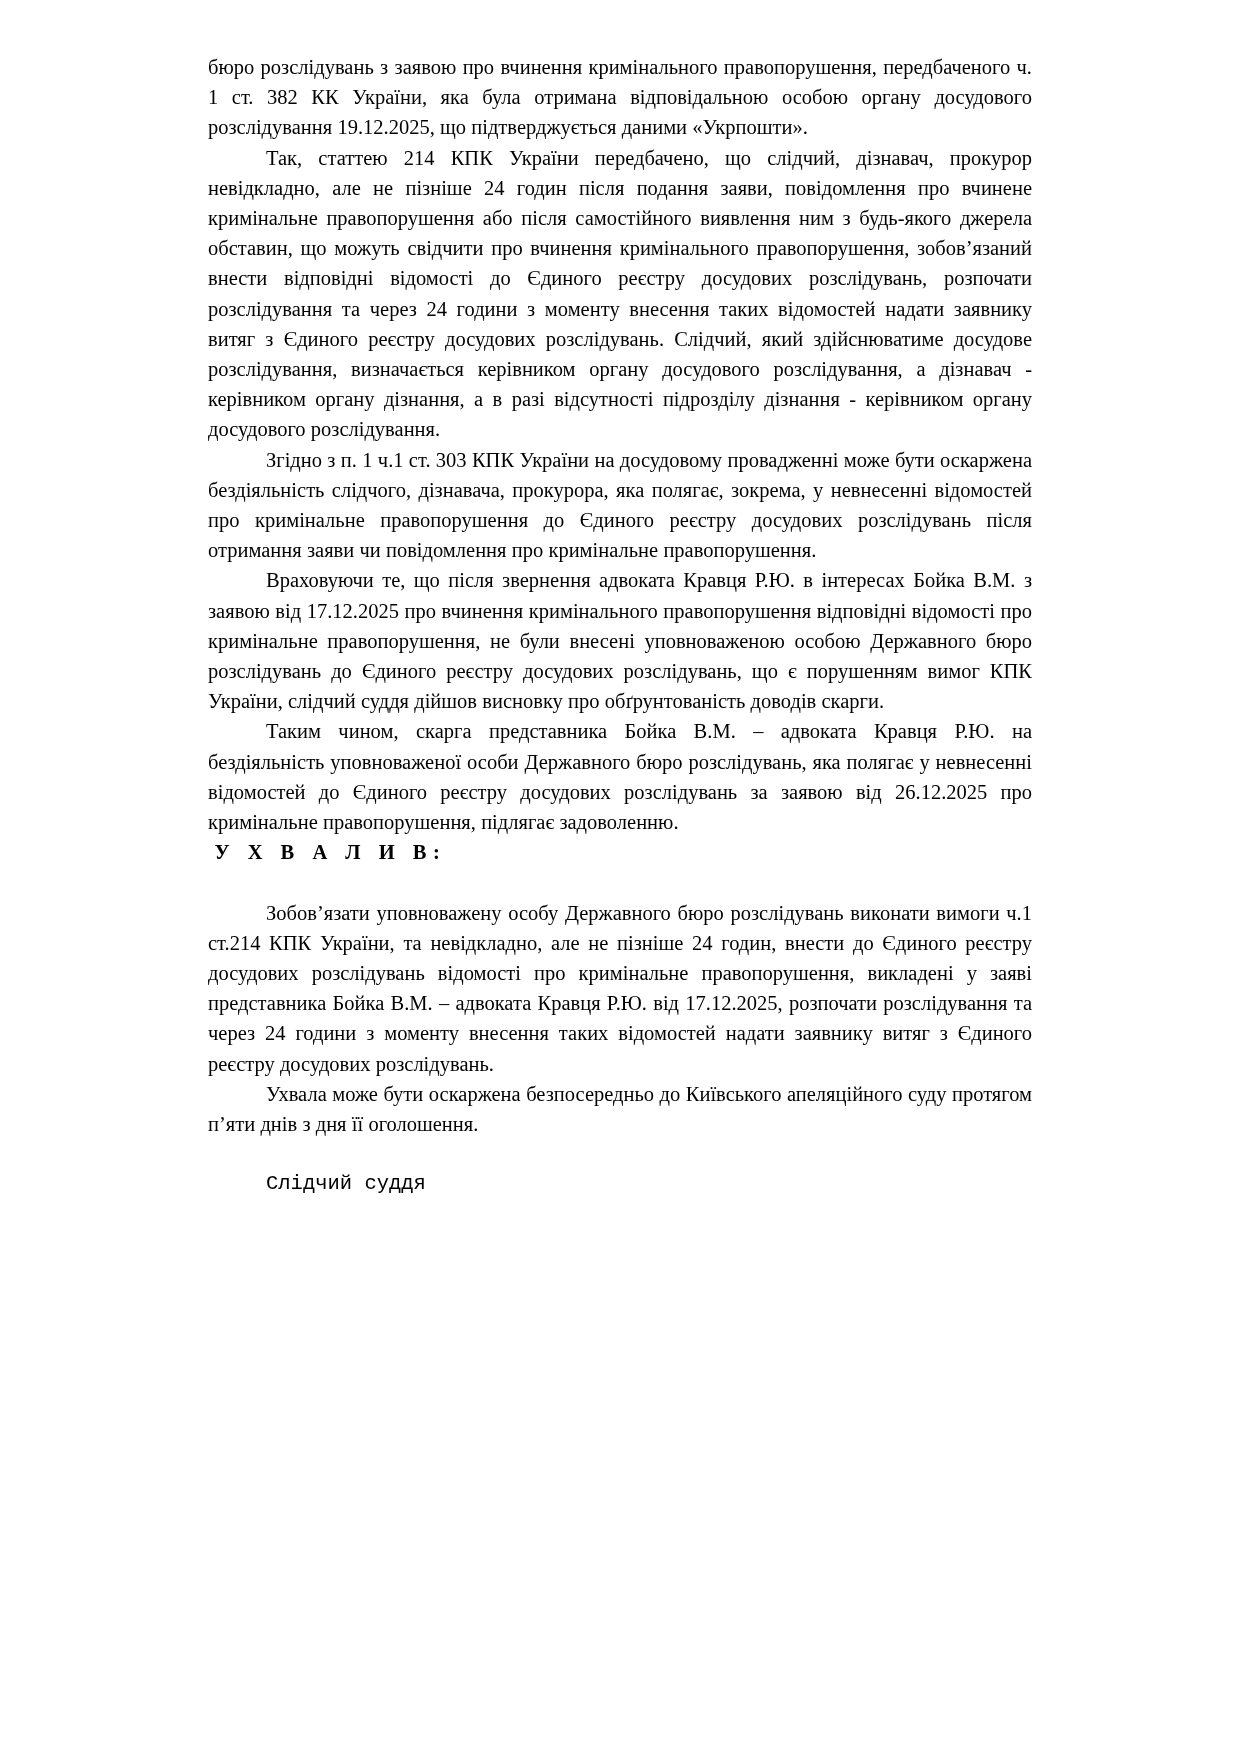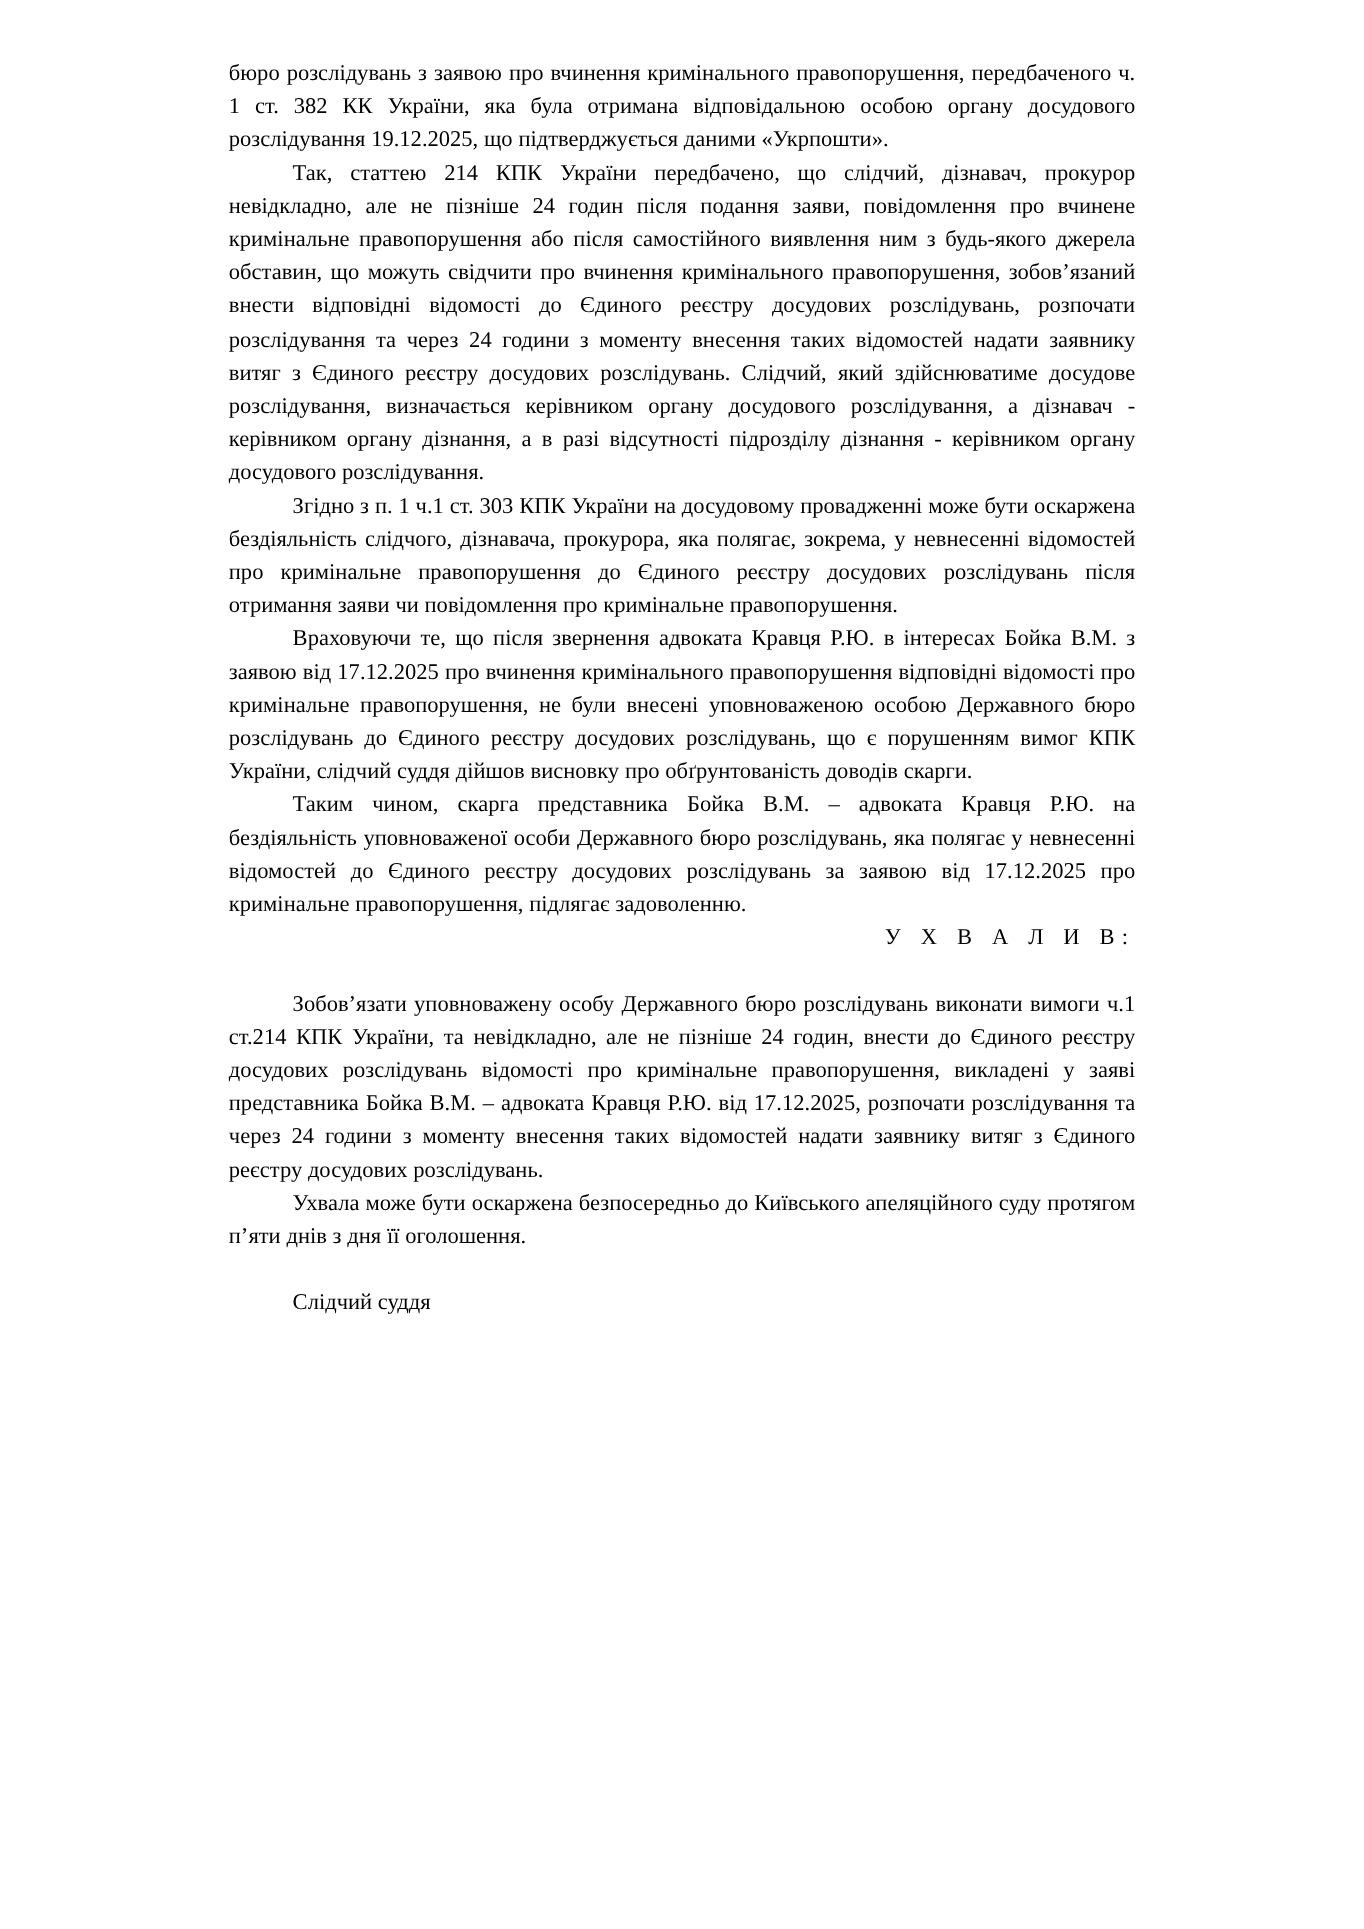--- a/index.html
+++ b/index.html
@@ -44,33 +44,34 @@
   .para.indent {
     text-indent: 58px;
   }
 
   
   .operative-heading {
     font-family: "Liberation Serif", "DejaVu Serif", serif;
     font-size: 20.5px;
     line-height: 30.2px;
     color: #000000;
-    text-align: right;
+    text-align: left;
     letter-spacing: 6.5px;
     margin: 0;
     padding: 0;
     text-indent: 6.5px;
+    font-weight: bold;
   }
 
   .spacer-line {
     height: 30.2px;
   }
 
   .signature-block {
-    font-family: Liberation Serif, serif;
+    font-family: Liberation Mono, monospace;
     font-size: 20.5px;
     line-height: 30.2px;
     color: #000000;
     text-align: left;
     margin: 0;
     padding: 0;
     text-indent: 58px;
   }
 </style>
 </head>
@@ -82,21 +83,21 @@
     <p class="para">бюро розслідувань з заявою про вчинення кримінального правопорушення, передбаченого ч. 1 ст. 382 КК України, яка була отримана відповідальною особою органу досудового розслідування 19.12.2025, що підтверджується даними «Укрпошти».</p>
 
     <p class="para indent">Так, статтею 214 КПК України передбачено, що слідчий, дізнавач, прокурор невідкладно, але не пізніше 24 годин після подання заяви, повідомлення про вчинене кримінальне правопорушення або після самостійного виявлення ним з будь-якого джерела обставин, що можуть свідчити про вчинення кримінального правопорушення, зобов’язаний внести відповідні відомості до Єдиного реєстру досудових розслідувань, розпочати розслідування та через 24 години з моменту внесення таких відомостей надати заявнику витяг з Єдиного реєстру досудових розслідувань. Слідчий, який здійснюватиме досудове розслідування, визначається керівником органу досудового розслідування, а дізнавач - керівником органу дізнання, а в разі відсутності підрозділу дізнання - керівником органу досудового розслідування.</p>
 
 
 
     <p class="para indent">Згідно з п. 1 ч.1 ст. 303 КПК України на досудовому провадженні може бути оскаржена бездіяльність слідчого, дізнавача, прокурора, яка полягає, зокрема, у невнесенні відомостей про кримінальне правопорушення до Єдиного реєстру досудових розслідувань після отримання заяви чи повідомлення про кримінальне правопорушення.</p>
 
     <p class="para indent">Враховуючи те, що після звернення адвоката Кравця Р.Ю. в інтересах Бойка В.М. з заявою від 17.12.2025 про вчинення кримінального правопорушення відповідні відомості про кримінальне правопорушення, не були внесені уповноваженою особою Державного бюро розслідувань до Єдиного реєстру досудових розслідувань, що є порушенням вимог КПК України, слідчий суддя дійшов висновку про обґрунтованість доводів скарги.</p>
 
-    <p class="para indent">Таким чином, скарга представника Бойка В.М. – адвоката Кравця Р.Ю. на бездіяльність уповноваженої особи Державного бюро розслідувань, яка полягає у невнесенні відомостей до Єдиного реєстру досудових розслідувань за заявою від 17.12.2025 про кримінальне правопорушення, підлягає задоволенню.</p>
+    <p class="para indent">Таким чином, скарга представника Бойка В.М. – адвоката Кравця Р.Ю. на бездіяльність уповноваженої особи Державного бюро розслідувань, яка полягає у невнесенні відомостей до Єдиного реєстру досудових розслідувань за заявою від 26.12.2025 про кримінальне правопорушення, підлягає задоволенню.</p>
 
 
     <div class="operative-heading">У Х В А Л И В:</div>
 
     <div class="spacer-line"></div>
 
 
     <p class="para indent">Зобов’язати уповноважену особу Державного бюро розслідувань виконати вимоги ч.1 ст.214 КПК України, та невідкладно, але не пізніше 24 годин, внести до Єдиного реєстру досудових розслідувань відомості про кримінальне правопорушення, викладені у заяві представника Бойка В.М. – адвоката Кравця Р.Ю. від 17.12.2025, розпочати розслідування та через 24 години з моменту внесення таких відомостей надати заявнику витяг з Єдиного реєстру досудових розслідувань.</p>
 
     <p class="para indent">Ухвала може бути оскаржена безпосередньо до Київського апеляційного суду протягом п’яти днів з дня її оголошення.</p>

